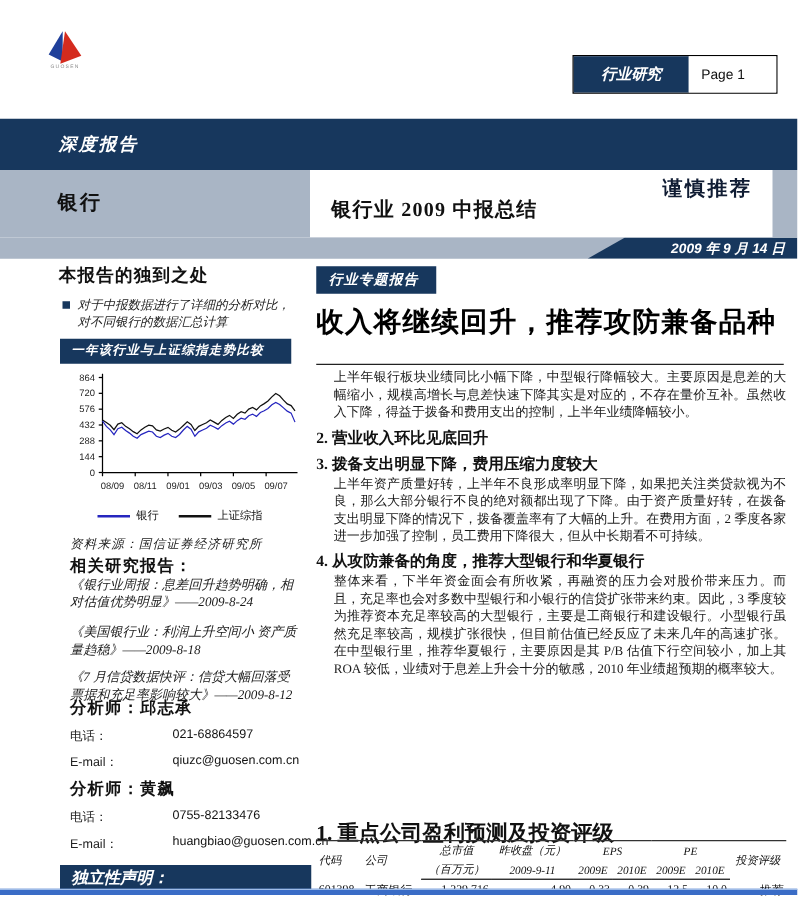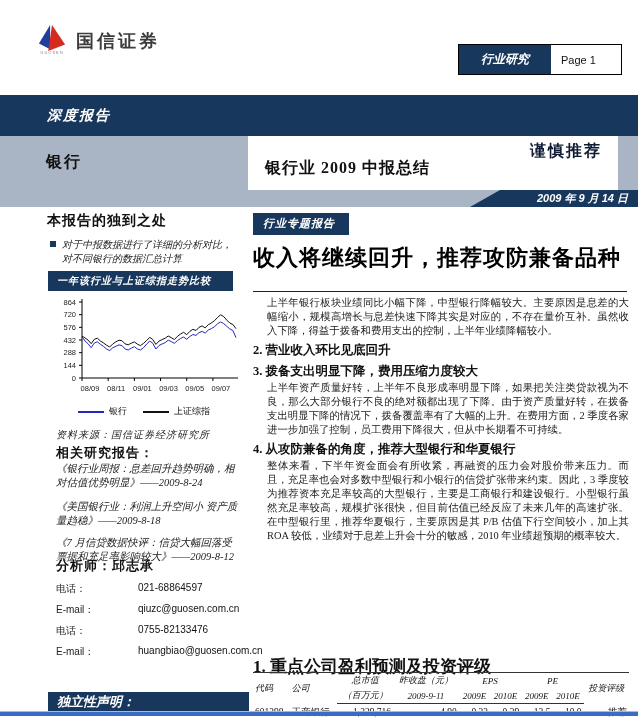--- a/index.html
+++ b/index.html
@@ -103,21 +103,20 @@
 <body>
 
 <div class="logo-wrap">
   <div class="logo-icon">
     <svg width="30" height="28" viewBox="0 0 32 30">
       <polygon points="14,1 2,21 14,27" fill="#1F3F9A"></polygon>
       <polygon points="16,1 30,22 12,29" fill="#D42B1E"></polygon>
     </svg>
     <span class="logo-sub">GUOSEN</span>
   </div>
-  <span class="logo-text">国信证券</span>
 </div>
 
 <div class="research-box">
   <div class="research-cell">行业研究</div>
   <div class="page-cell">Page 1</div>
 </div>
 
 <div class="band-deep navy-bg">
   <span>深度报告</span>
 </div>
@@ -195,20 +194,23 @@
     <span>分析师：</span><span>邱志承</span>
   </div>
   <div class="an-row">
     <span class="an-l">电话：</span>
     <span>021-68864597</span>
   </div>
   <div class="an-row">
     <span class="an-l">E-mail：</span>
     <span>qiuzc@guosen.com.cn</span>
   </div>
+  <div class="an-name">
+    <span>分析师：</span><span>黄飙</span>
+  </div>
   <div class="an-row">
     <span class="an-l">电话：</span>
     <span>0755-82133476</span>
   </div>
   <div class="an-row">
     <span class="an-l">E-mail：</span>
     <span>huangbiao@guosen.com.cn</span>
   </div>
 </div>
 

